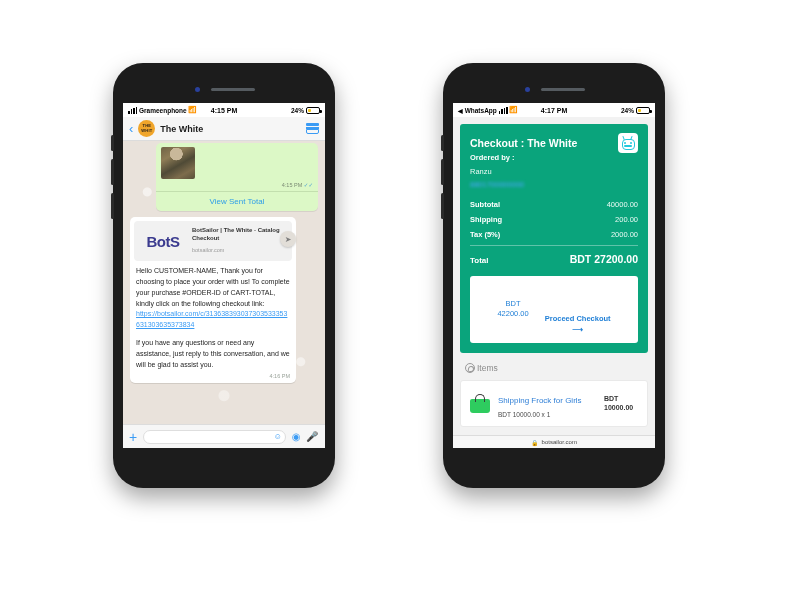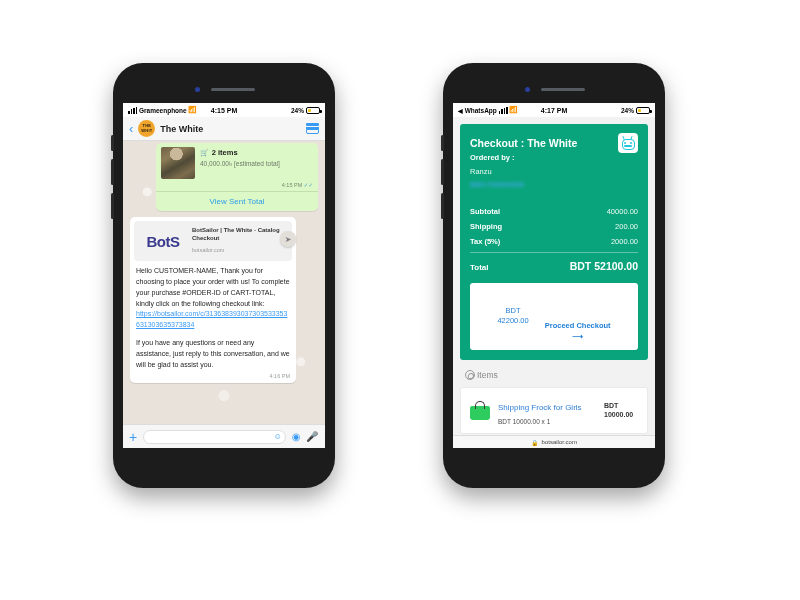--- a/index.html
+++ b/index.html
@@ -221,21 +221,21 @@
   .bot-glyph .eye.l { left:3.4px; }
   .bot-glyph .eye.r { right:3.4px; }
   .bot-glyph .mouth { position:absolute; left:3.4px; right:3.4px; top:9.4px; height:1.4px; background:#21c8dd; border-radius:1px; }
 
   .ck-label { font-size: 7.5px; font-weight: bold; }
   .ck-name { font-size: 7.5px; margin-top: 5px; color: #eafaf4; }
   .ck-phone {
     font-size: 7.5px; margin-top: 4px; color: #4aa8ff;
     filter: blur(1.6px);
   }
-  .ck-rows { margin-top: 18px; }
+  .ck-rows { margin-top: 11px; }
   .ck-row {
     display: flex; justify-content: space-between; align-items: baseline;
     font-size: 7.5px; margin-bottom: 6px;
   }
   .ck-row .k { font-weight: bold; }
   .ck-row .v { font-weight: normal; color: #eafaf4; }
   .ck-sep { border-top: 1px solid rgba(255,255,255,.35); margin: 6px 0 7px; }
   .ck-total { display: flex; justify-content: space-between; align-items: baseline; }
   .ck-total .k { font-size: 8px; font-weight: bold; }
   .ck-total .v { font-size: 10.5px; font-weight: bold; }
@@ -337,27 +337,20 @@
             <b class="m"></b>
             <b class="f"></b>
           </span>
       </div>
 
       <div class="wa-body">
 
         <div class="bubble-out">
           <div class="cart-row">
             <div class="cart-thumb"></div>
-            <div class="cart-info">
-              <div class="cart-items">
-                <span class="cart-cart-icon">🛒</span>
-                <span>2 items</span>
-              </div>
-              <div class="cart-total">40,000.00৳ [estimated total]</div>
-            </div>
           </div>
           <div class="meta">
             <span>4:15 PM</span>
             <span class="tick">✓✓</span>
           </div>
           <div class="cart-divider"></div>
           <div class="view-cart">View Sent Total</div>
         </div>
 
         <div class="bubble-in">
@@ -453,21 +446,21 @@
               <div class="ck-row">
                 <span class="k">Tax (5%)</span>
                 <span class="v">2000.00</span>
               </div>
             </div>
 
             <div class="ck-sep"></div>
 
             <div class="ck-total">
               <span class="k">Total</span>
-              <span class="v">BDT 52100.00</span>
+              <span class="v">BDT 27200.00</span>
             </div>
 
             <div class="ck-btn">
               <span class="amount">
                 <span>BDT</span><br>
                 <span>42200.00</span>
               </span>
               <span class="proceed">
                 <span>Proceed Checkout</span><br>
                 <span>⟶</span>

